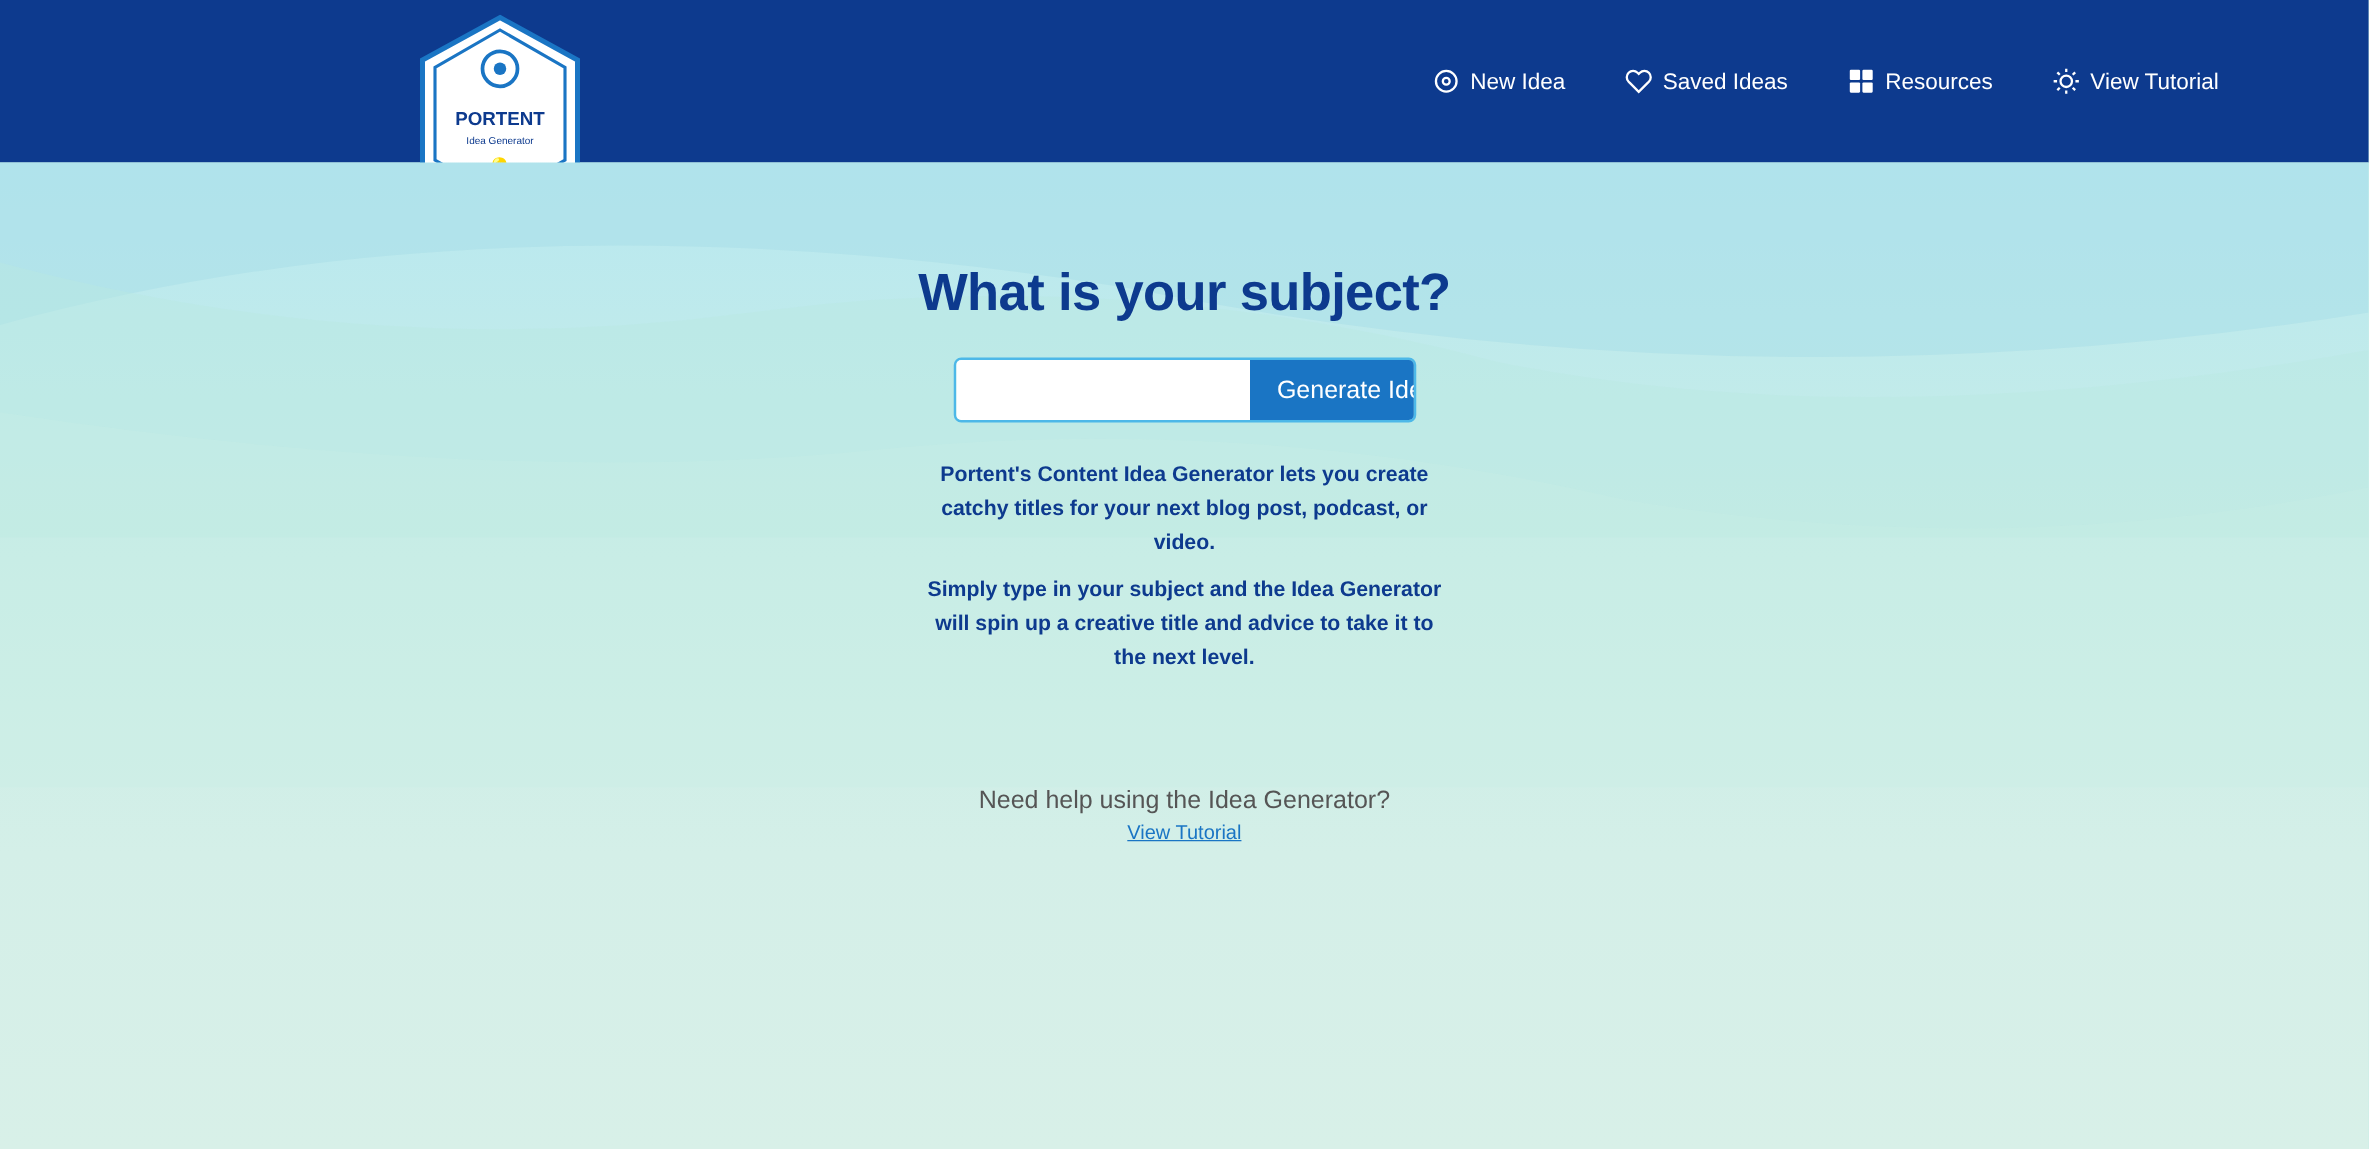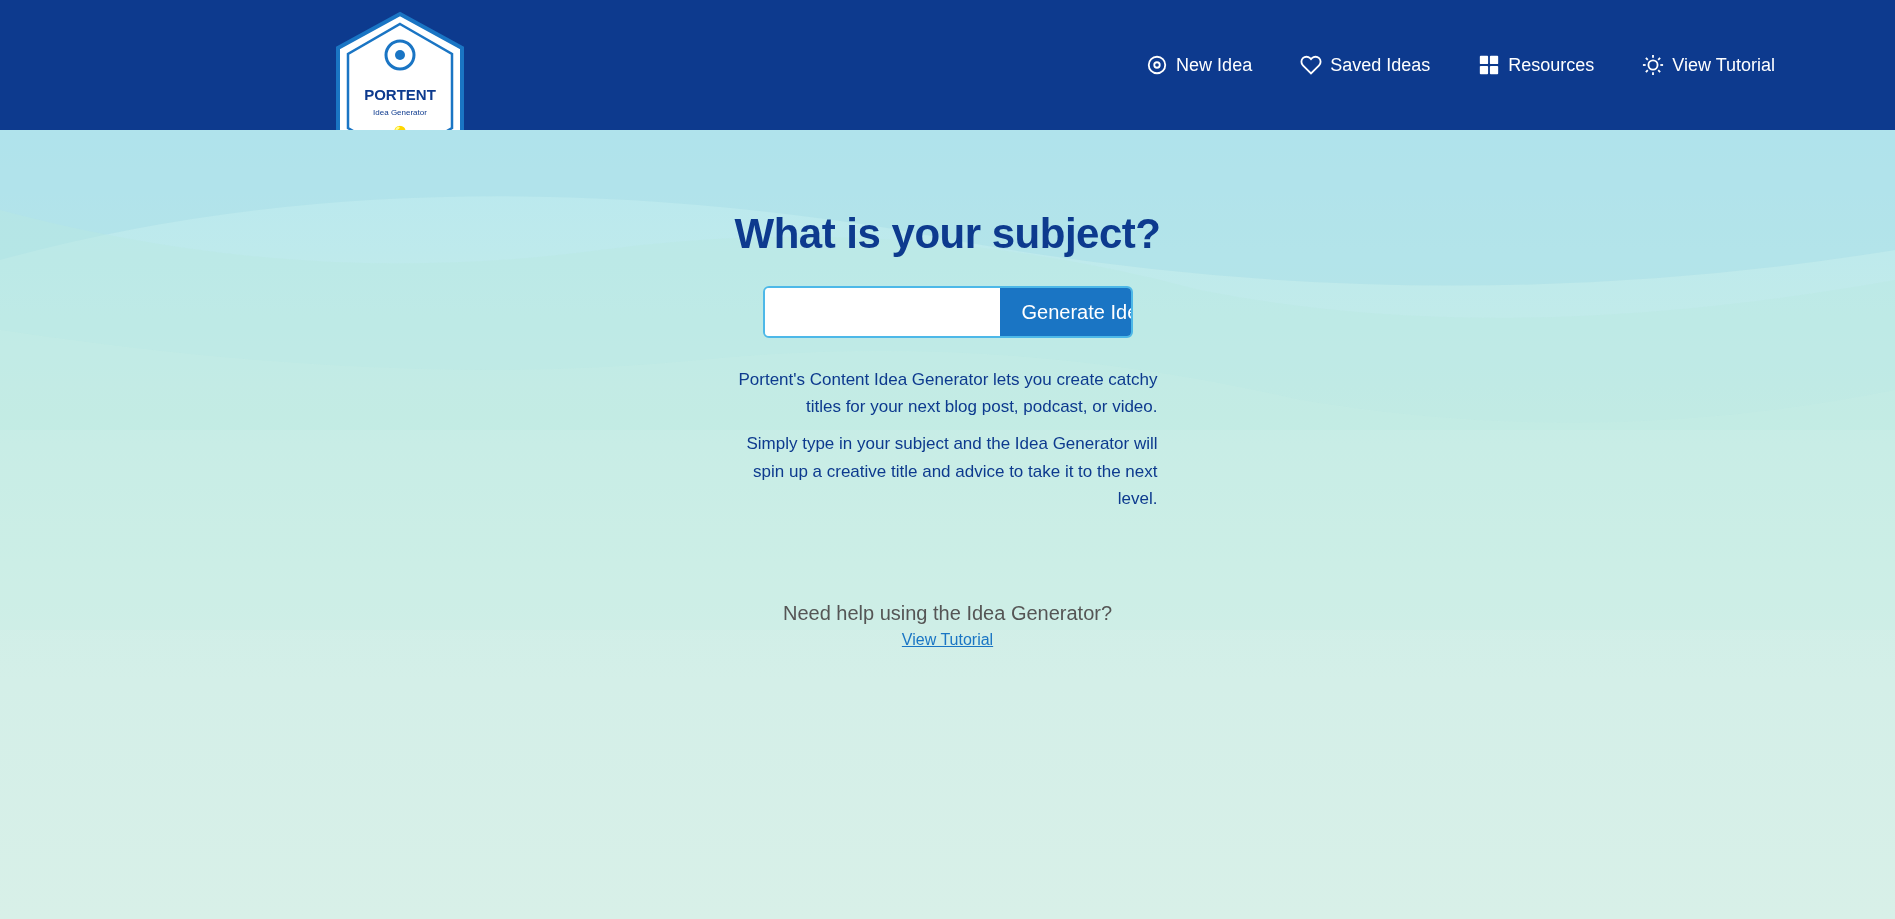--- a/index.html
+++ b/index.html
@@ -100,24 +100,25 @@
       font-size: 20px;
       cursor: pointer;
       font-weight: 500;
       white-space: nowrap;
       text-align: right;
     }
 
     .desc-text {
       color: #0d3a8e;
       font-size: 17px;
-      text-align: right;
+      text-align: center;
       max-width: 420px;
       line-height: 1.6;
       margin-bottom: 10px;
+      font-weight: bold;
     }
     .help-section {
       margin-top: 80px;
       text-align: center;
     }
     .help-text {
       color: #555;
       font-size: 20px;
       margin-bottom: 6px;
     }

